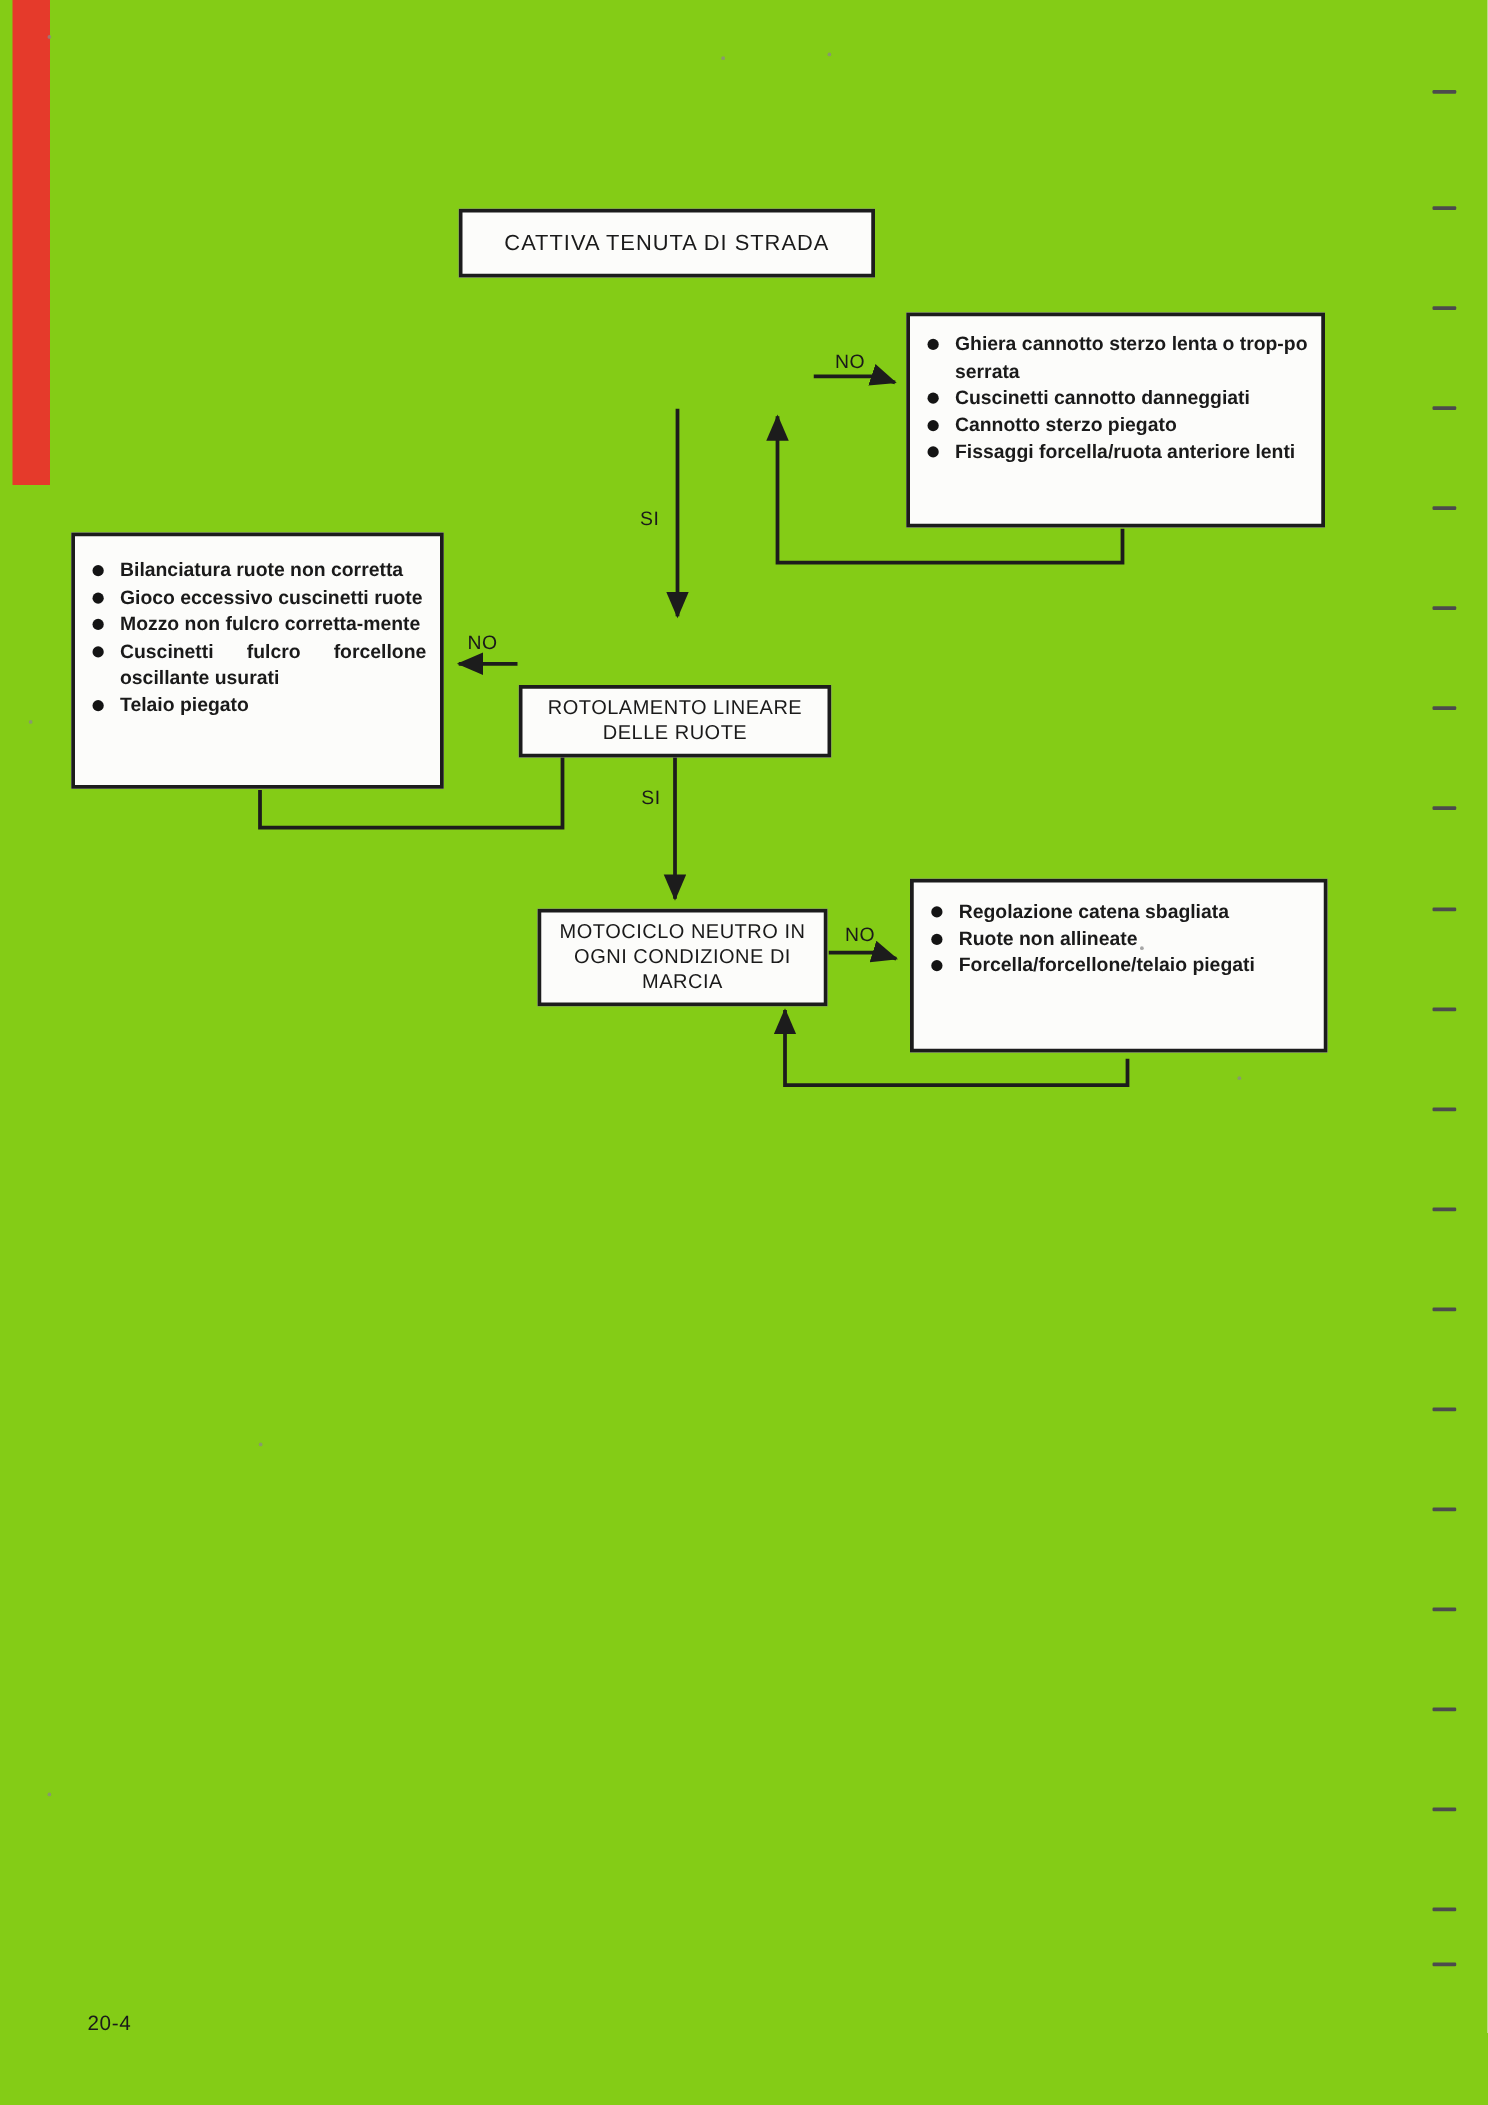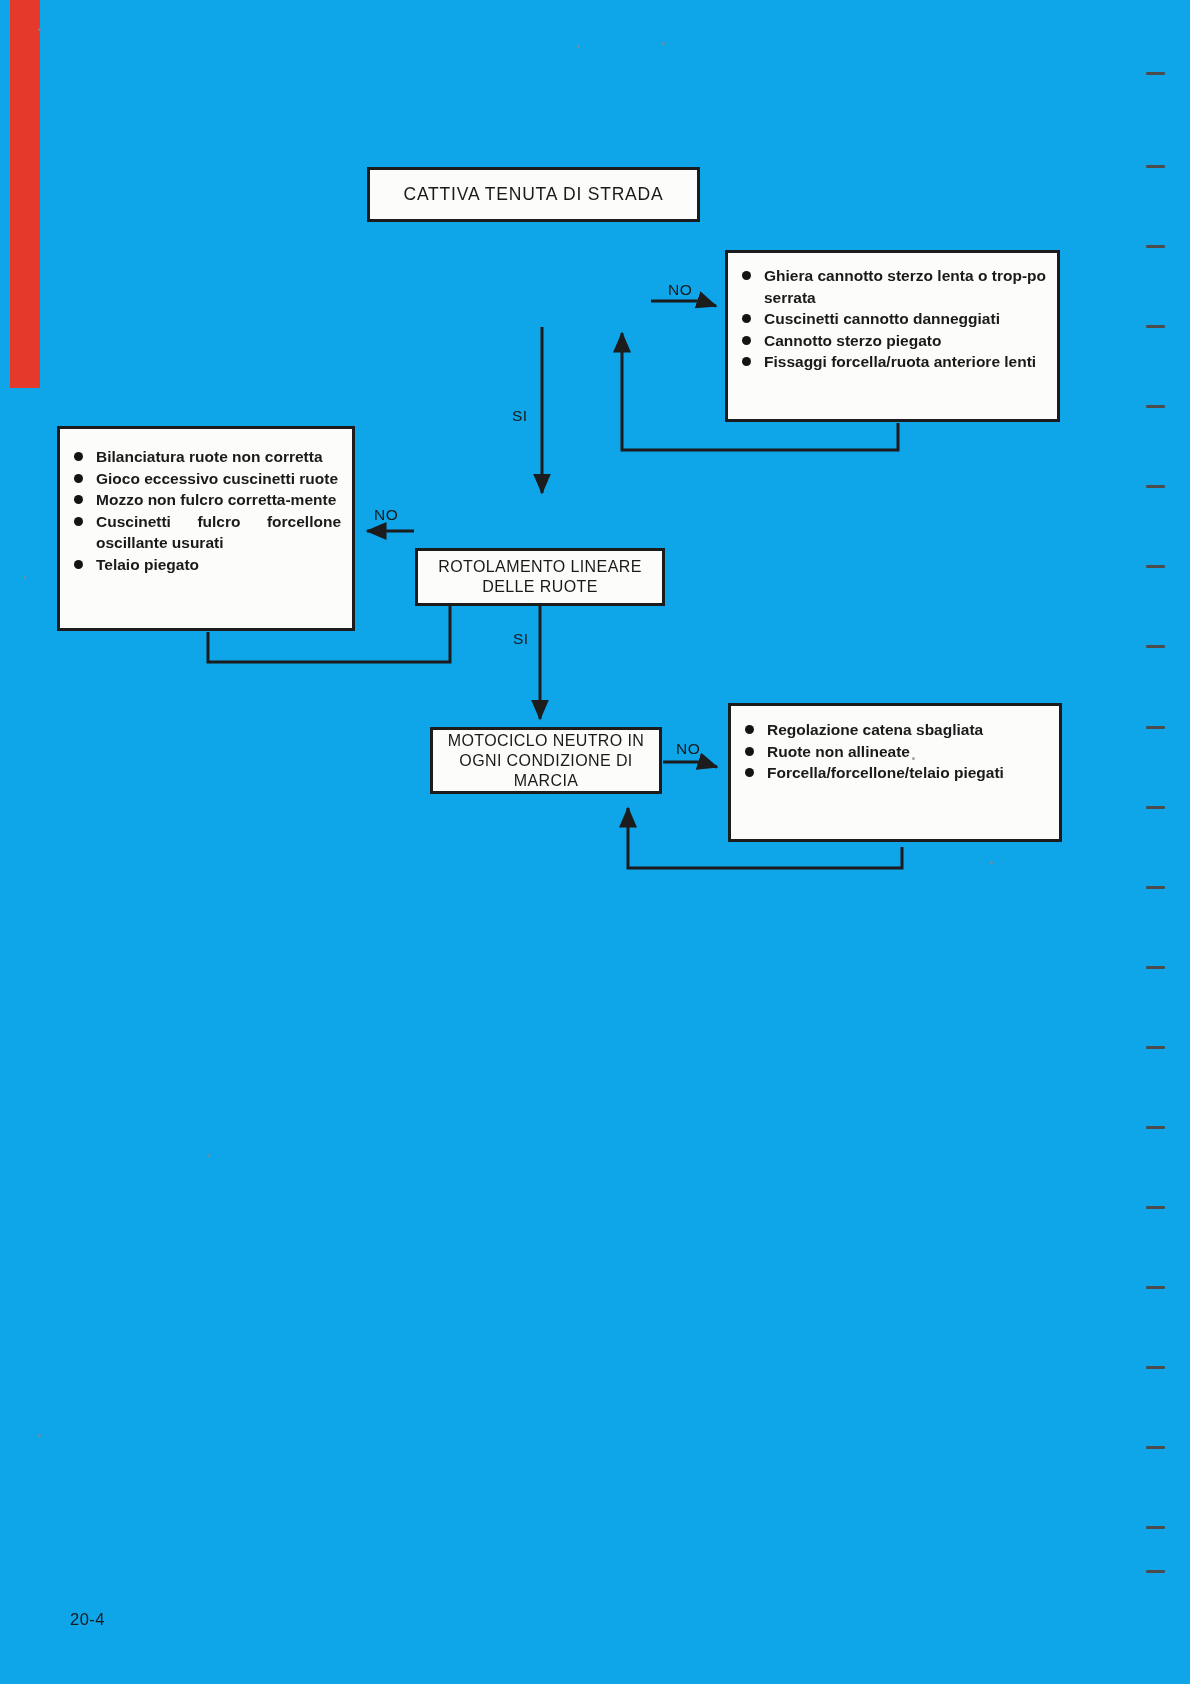--- a/index.html
+++ b/index.html
@@ -1,20 +1,20 @@
 <!DOCTYPE html>
 <html><head>
 <meta charset="utf-8">
 <style>
   html,body{margin:0;padding:0;background:#e9e9e9;}
   .page{
     position:relative;
     width:1190px;height:1684px;
     margin:0 auto;
-    background:#0ea5e9;
+    background:#84cc16;
     overflow:hidden;
     font-family:"Liberation Sans","DejaVu Sans",sans-serif;
     color:#1a1a1a;
   }
   .section-tab{
     position:absolute;left:10px;top:0;width:30px;height:388px;
   }
   .svg-layer{position:absolute;left:0;top:0;width:1190px;height:1684px;}
   .box{
     position:absolute;
@@ -90,21 +90,21 @@
 
   <div class="box title-box" style="left:367px;top:167px;width:333px;height:55px;">
     <span>CATTIVA TENUTA DI STRADA</span>
   </div>
 
 
   <div class="box node" style="left:415px;top:500px;width:250px;height:58px;margin-top:48px;">
     <span>ROTOLAMENTO LINEARE DELLE RUOTE</span>
   </div>
 
-  <div class="box node" style="left:430px;top:727px;width:232px;height:67px;">
+  <div class="box node" style="left:430px;top:727px;width:232px;height:78px;">
     <span>MOTOCICLO NEUTRO IN OGNI CONDIZIONE DI MARCIA</span>
   </div>
 
   <div class="box causes" style="left:725px;top:250px;width:335px;height:172px;padding-top:12px;">
     <div class="cause-list">
         <div class="bullet-item">
           <span class="dot"></span>
           <span class="bullet-text">Ghiera cannotto sterzo lenta o trop-po serrata</span>
         </div>
         <div class="bullet-item">

